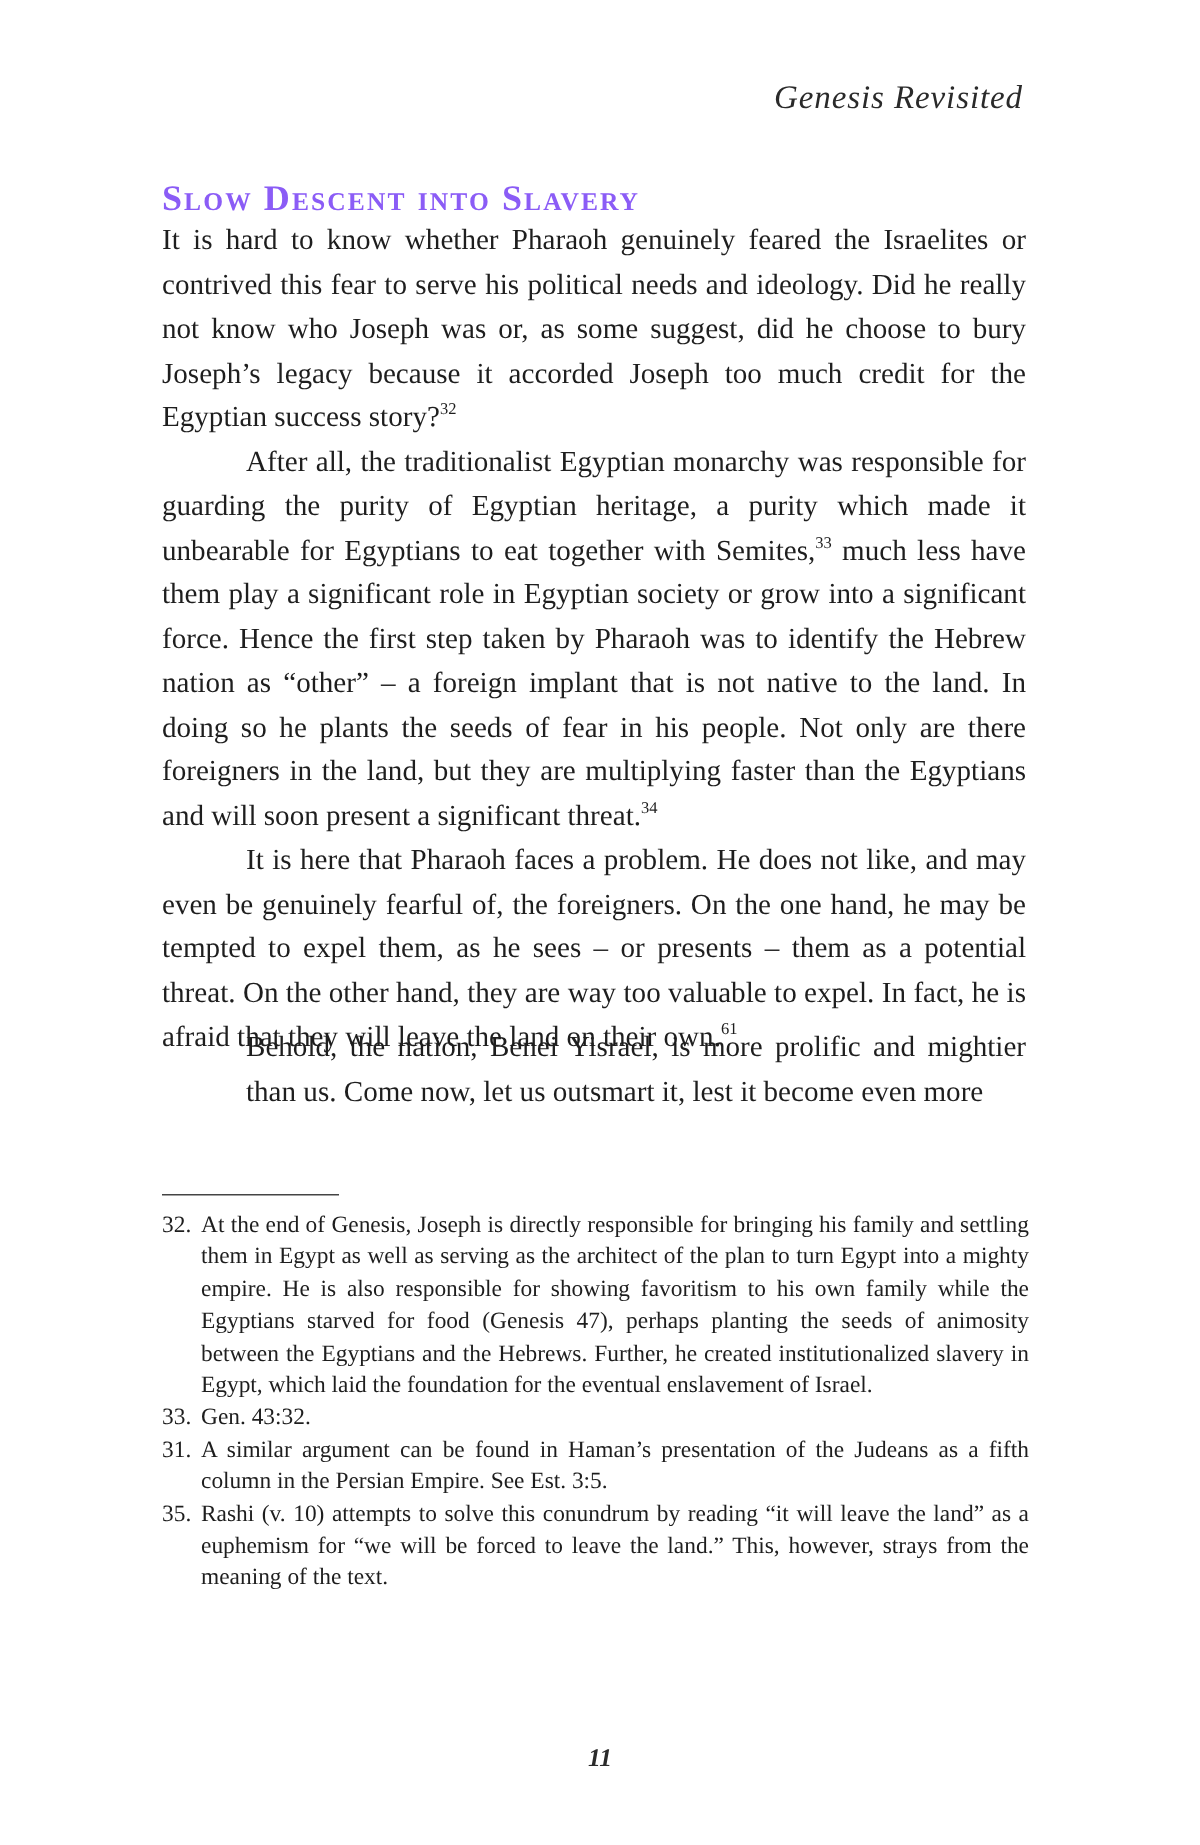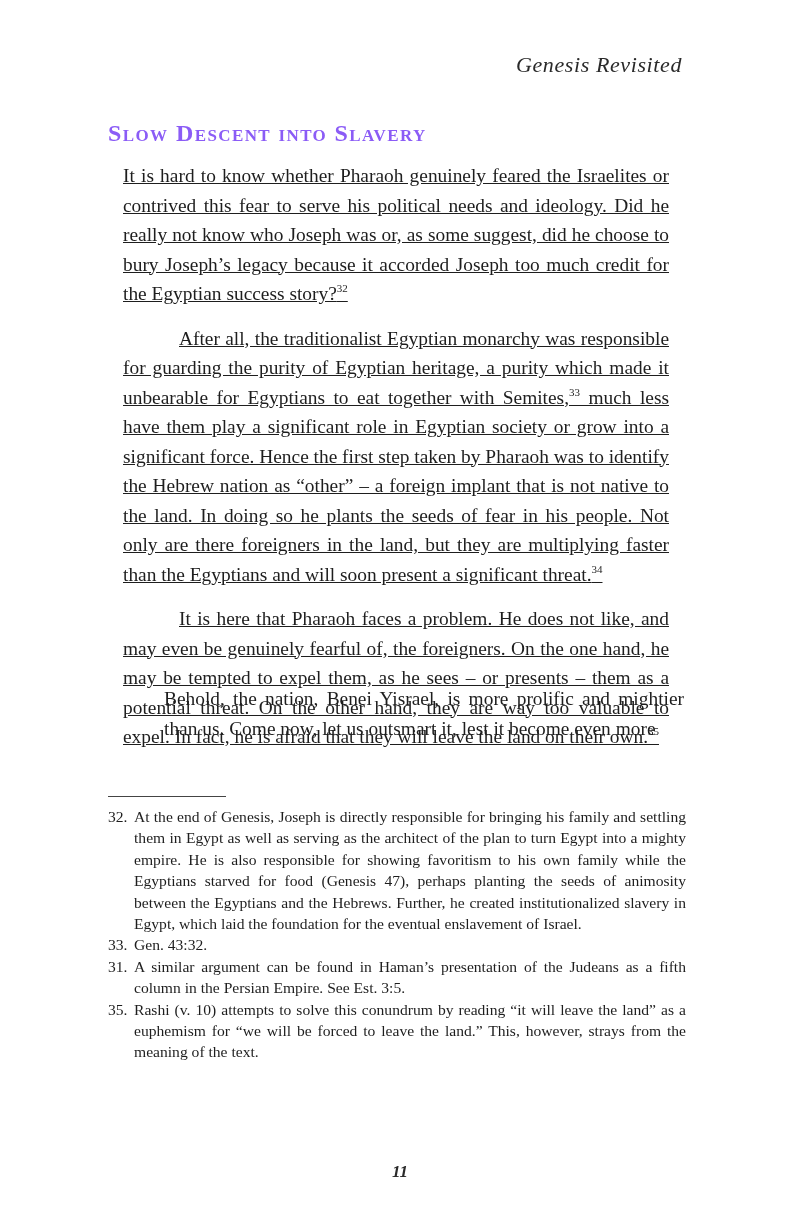--- a/index.html
+++ b/index.html
@@ -1,42 +1,42 @@
 <!DOCTYPE html>
 <html><head>
   <meta charset="utf-8">
   <style>
     html, body { margin:0; padding:0; background:#ffffff; }
     body { width:800px; height:1230px; position:relative; overflow:hidden;
       font-family:"Liberation Serif","DejaVu Serif",serif; color:#1e1e1e; }
     .running-head { position:absolute; top:52px; right:118px; font-style:italic; font-size:22px; letter-spacing:0.6px; color:#2a2a2a; }
     .section-title { position:absolute; top:120px; left:108px; font-weight:bold; font-variant:small-caps; font-size:24px; letter-spacing:1.4px; color:#8b5cf6; }
     .body { position:absolute; top:146px; left:108px; width:576px; font-size:19.4px; line-height:29.5px; text-align:justify; }
-    .body p { margin:15px;text-decoration:underline; }
+    .body p { margin:0; }
     .body p.indent { text-indent:56px; }
     sup { font-size:11px; line-height:0; vertical-align:8px; }
     .quote { position:absolute; top:684px; left:164px; width:520px; font-size:19.4px; line-height:29.5px; text-align:justify; }
     .rule { position:absolute; top:796px; left:108px; width:118px; height:1px; background:#444; }
     .notes { position:absolute; top:806px; left:108px; width:578px; font-size:15.6px; line-height:21.4px; }
     .note { display:flex; text-align:justify; }
     .note-num { width:26px; flex:0 0 26px; }
     .note-text { flex:1; }
     .folio { position:absolute; top:1120px; left:0; width:800px; text-align:center; font-style:italic; font-weight:bold; font-size:17px; color:#2a2a2a;margin-top:42px; }
   </style>
 </head>
 <body>
 
 <div class="running-head">Genesis Revisited</div>
 
 <div class="section-title">Slow Descent into Slavery</div>
 
 <div class="body">
   <p><span>It is hard to know whether Pharaoh genuinely feared the Israelites or contrived this fear to serve his political needs and ideology. Did he really not know who Joseph was or, as some suggest, did he choose to bury Joseph’s legacy because it accorded Joseph too much credit for the Egyptian success story?</span><sup>32</sup></p>
   <p class="indent"><span>After all, the traditionalist Egyptian monarchy was responsible for guarding the purity of Egyptian heritage, a purity which made it unbearable for Egyptians to eat together with Semites,</span><sup>33</sup><span> much less have them play a significant role in Egyptian society or grow into a significant force. Hence the first step taken by Pharaoh was to identify the Hebrew nation as “other” – a foreign implant that is not native to the land. In doing so he plants the seeds of fear in his people. Not only are there foreigners in the land, but they are multiplying faster than the Egyptians and will soon present a significant threat.</span><sup>34</sup></p>
-  <p class="indent"><span>It is here that Pharaoh faces a problem. He does not like, and may even be genuinely fearful of, the foreigners. On the one hand, he may be tempted to expel them, as he sees – or presents – them as a potential threat. On the other hand, they are way too valuable to expel. In fact, he is afraid that they will leave the land on their own.</span><sup>35</sup></p>
+  <p class="indent"><span>It is here that Pharaoh faces a problem. He does not like, and may even be genuinely fearful of, the foreigners. On the one hand, he may be tempted to expel them, as he sees – or presents – them as a potential threat. On the other hand, they are way too valuable to expel. In fact, he is afraid that they will leave the land on their own.</span><sup>61</sup></p>
 </div>
 
 <div class="quote">Behold, the nation, Benei Yisrael, is more prolific and mightier than us. Come now, let us outsmart it, lest it become even more</div>
 
 <div class="rule"></div>
 
 <div class="notes">
   <div class="note">
     <span class="note-num">32.</span>
     <span class="note-text">At the end of Genesis, Joseph is directly responsible for bringing his family and settling them in Egypt as well as serving as the architect of the plan to turn Egypt into a mighty empire. He is also responsible for showing favoritism to his own family while the Egyptians starved for food (Genesis 47), perhaps planting the seeds of animosity between the Egyptians and the Hebrews. Further, he created institutionalized slavery in Egypt, which laid the foundation for the eventual enslavement of Israel.</span>

